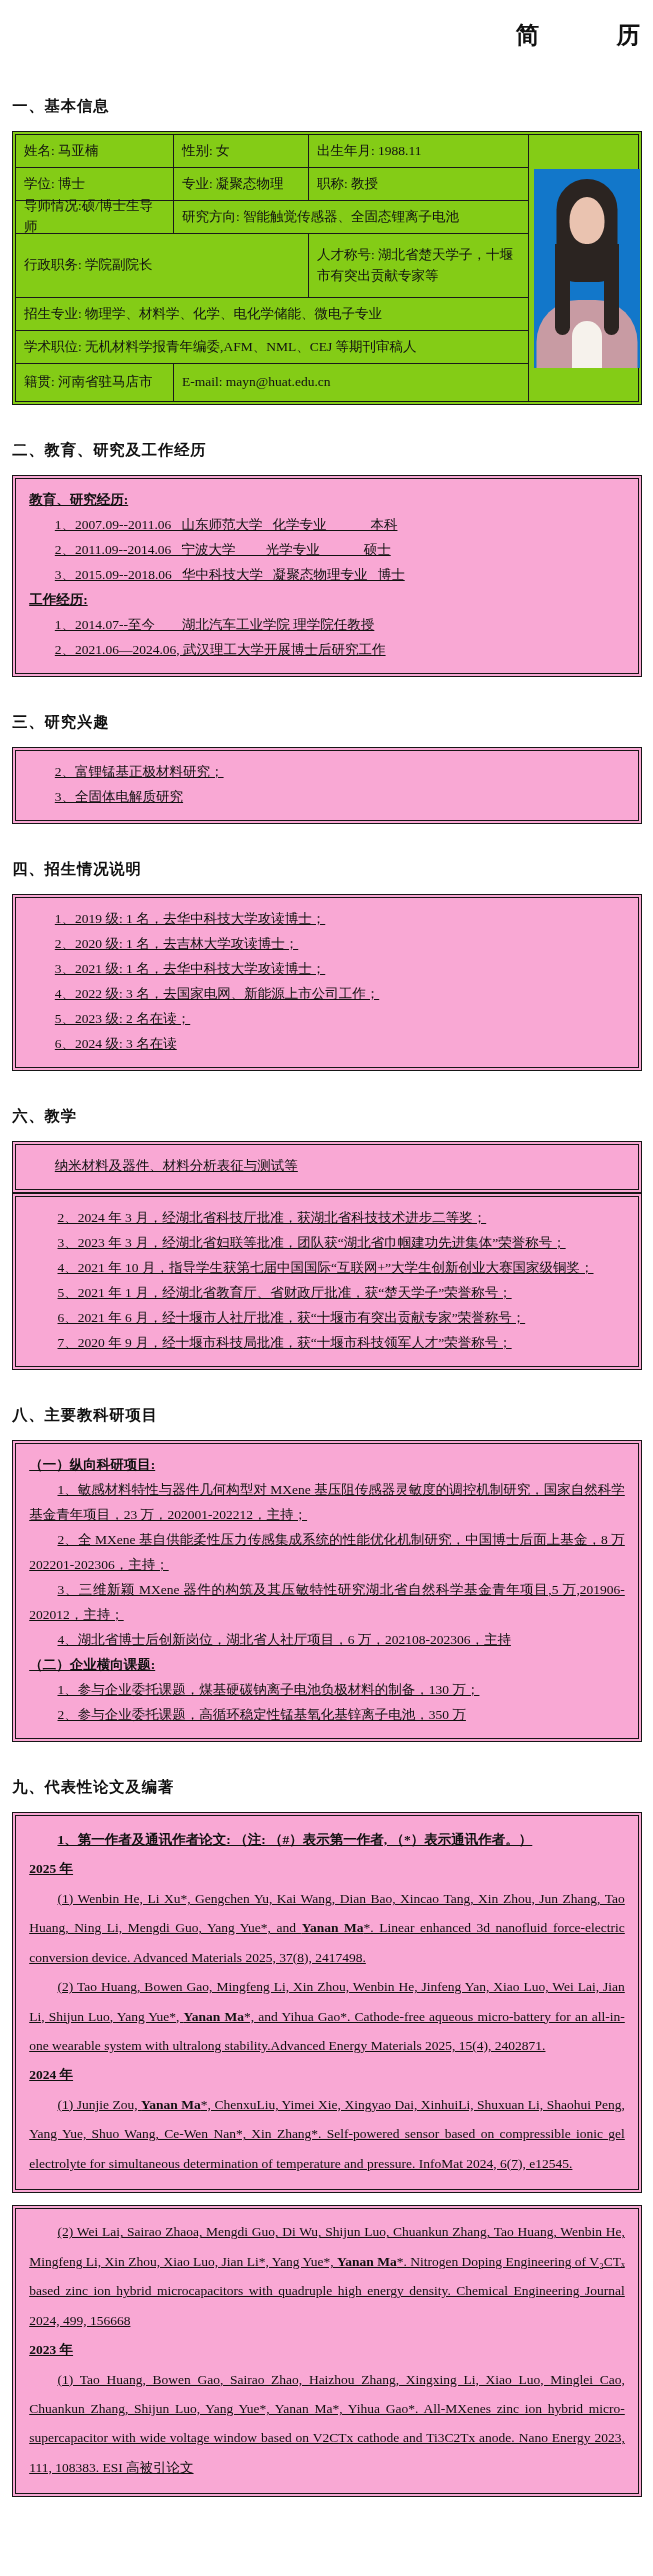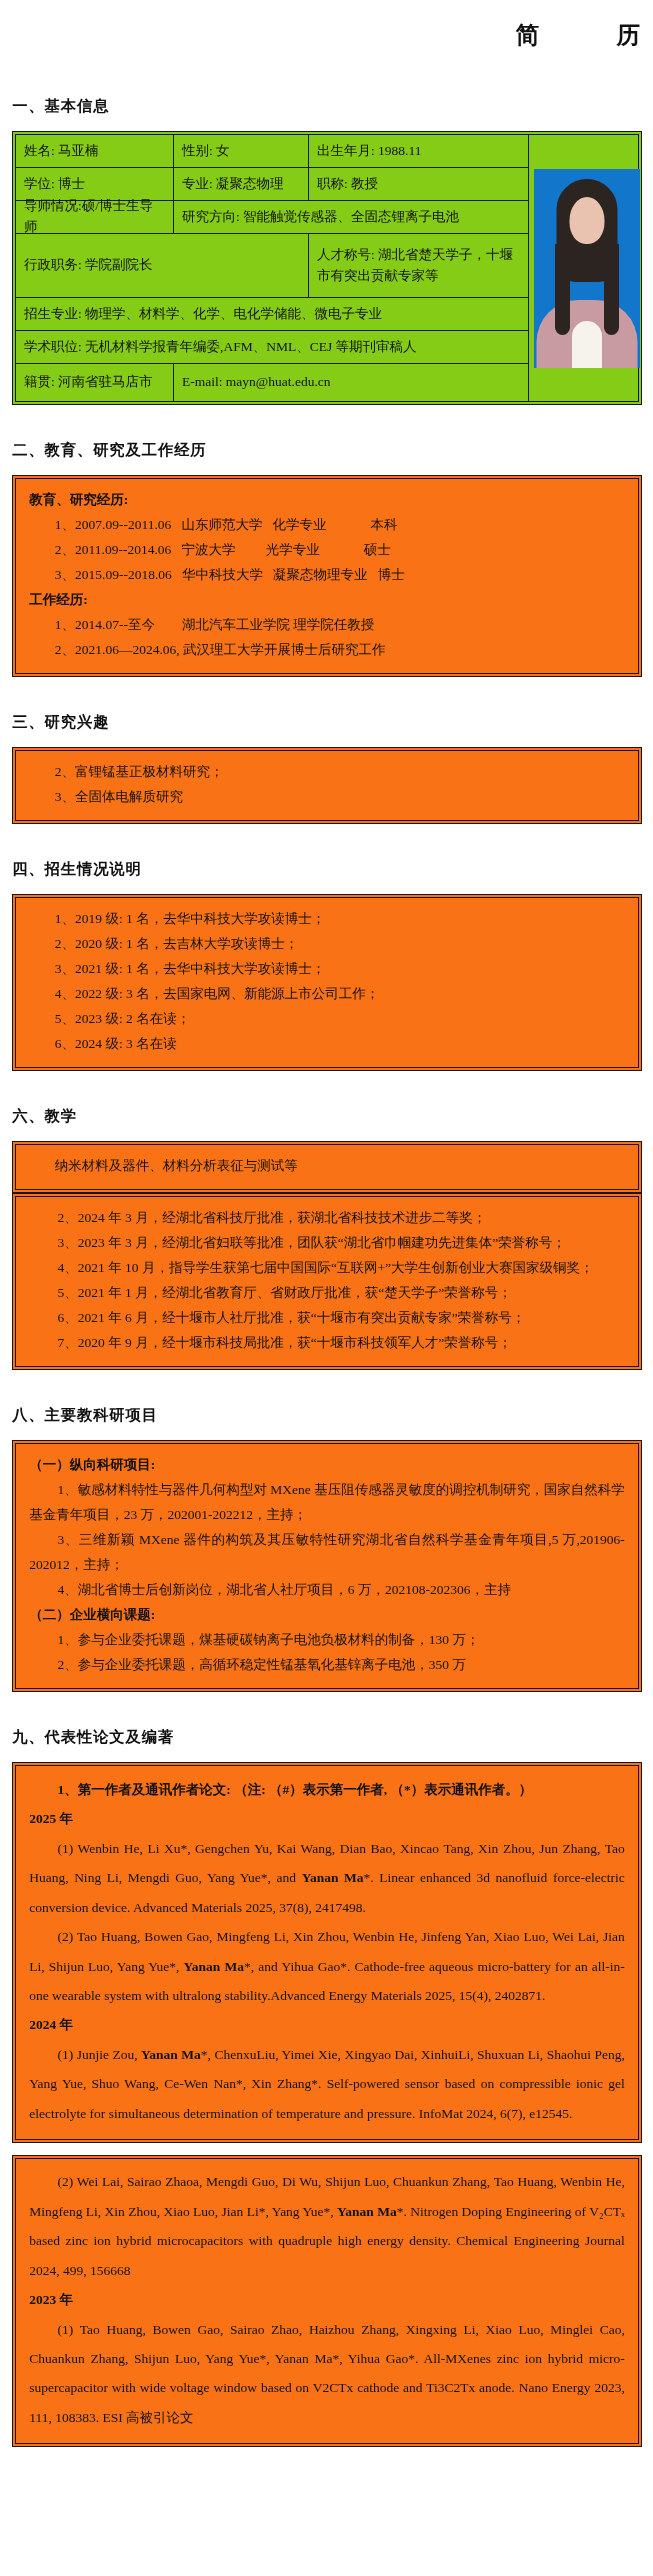--- a/index.html
+++ b/index.html
@@ -1,20 +1,20 @@
 <!DOCTYPE html>
 <html style="font-size:14px"><head>
 <meta charset="utf-8">
 <style>
   html,body{margin:0;padding:0;background:#ffffff;}
   body{width:654px;font-family:"Liberation Serif","DejaVu Serif",serif;color:#111;}
   .page{box-sizing:border-box;width:654px;padding:10.5px 12.2px 42px;}
   .doc-title{text-align:right;font-size:23.5px;font-weight:bold;letter-spacing:1.7px;margin:8.7px 0 45px;font-family:Liberation Serif, serif;}
   .sec-heading{font-size:15.3px;font-weight:bold;margin:35px 0 14px;letter-spacing:0.9px;}
-  .box{border:4.4px double #161616;padding:8.7px 13px 10.5px;background:#f97316;}
+  .box{border:4.4px double #161616;padding:8.7px 13px 10.5px;background:#f9a8d4;text-decoration:underline;}
   .box p{margin:0;font-size:13.5px;line-height:1.85;}
   .li{padding-left:1.9em;}
   .indent{text-indent:2.1em;}
   .just{text-align:justify;}
   .pre{white-space:pre-wrap;}
   .blabel{font-weight:bold;}
   .pub p{line-height:2.18;font-size:13.5px;}
   .year{font-weight:bold;}
   .gap{height:12.2px;}
   
@@ -113,20 +113,21 @@
     <p class="indent just">4、2021 年 10 月，指导学生获第七届中国国际“互联网+”大学生创新创业大赛国家级铜奖；</p>
     <p class="indent just">5、2021 年 1 月，经湖北省教育厅、省财政厅批准，获“楚天学子”荣誉称号；</p>
     <p class="indent just">6、2021 年 6 月，经十堰市人社厅批准，获“十堰市有突出贡献专家”荣誉称号；</p>
     <p class="indent just">7、2020 年 9 月，经十堰市科技局批准，获“十堰市科技领军人才”荣誉称号；</p>
   </div>
 
   <div class="sec-heading">八、主要教科研项目</div>
   <div class="box">
     <p class="blabel">（一）纵向科研项目:</p>
     <p class="indent just">1、敏感材料特性与器件几何构型对 MXene 基压阻传感器灵敏度的调控机制研究，国家自然科学基金青年项目，23 万，202001-202212，主持；</p>
+    <p class="indent just">2、全 MXene 基自供能柔性压力传感集成系统的性能优化机制研究，中国博士后面上基金，8 万 202201-202306，主持；</p>
     <p class="indent just">3、三维新颖 MXene 器件的构筑及其压敏特性研究湖北省自然科学基金青年项目,5 万,201906-202012，主持；</p>
     <p class="indent just">4、湖北省博士后创新岗位，湖北省人社厅项目，6 万，202108-202306，主持</p>
     <p class="blabel">（二）企业横向课题:</p>
     <p class="indent just">1、参与企业委托课题，煤基硬碳钠离子电池负极材料的制备，130 万；</p>
     <p class="indent just">2、参与企业委托课题，高循环稳定性锰基氧化基锌离子电池，350 万</p>
   </div>
 
   <div class="sec-heading">九、代表性论文及编著</div>
   <div class="box pub">
     <p class="indent blabel">1、第一作者及通讯作者论文: （注: （#）表示第一作者, （*）表示通讯作者。）</p>

